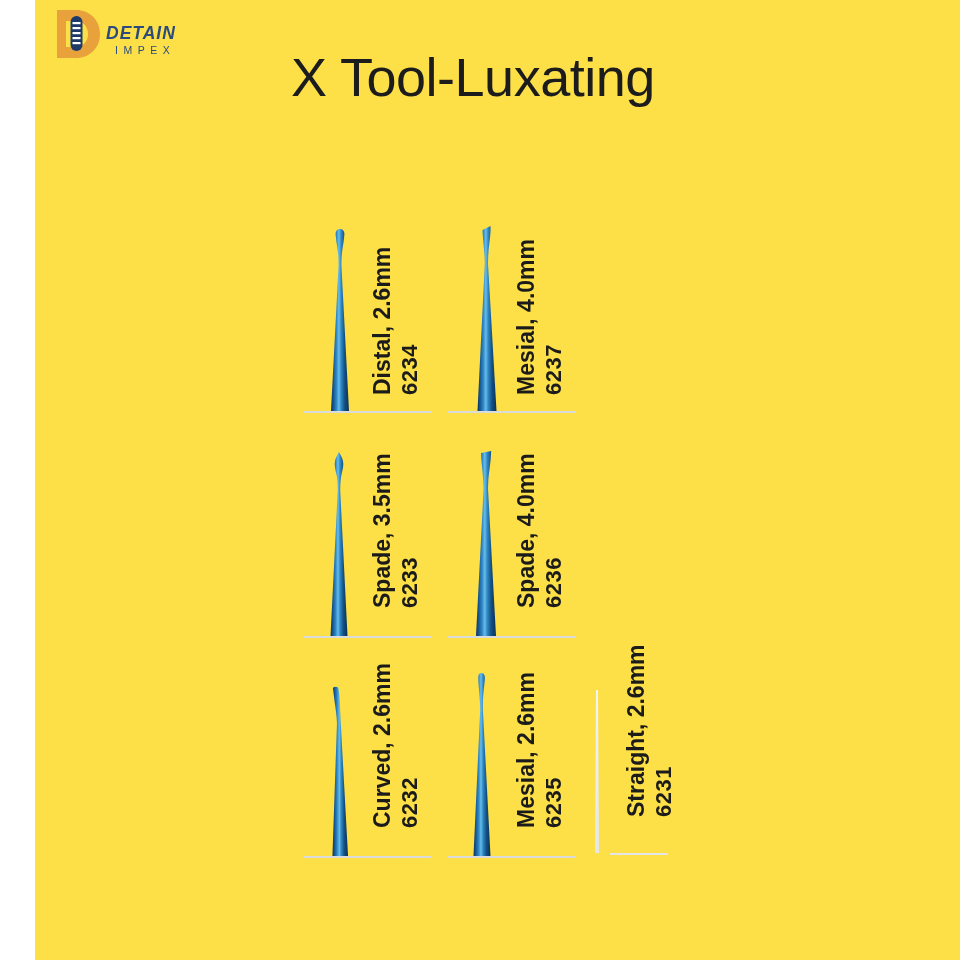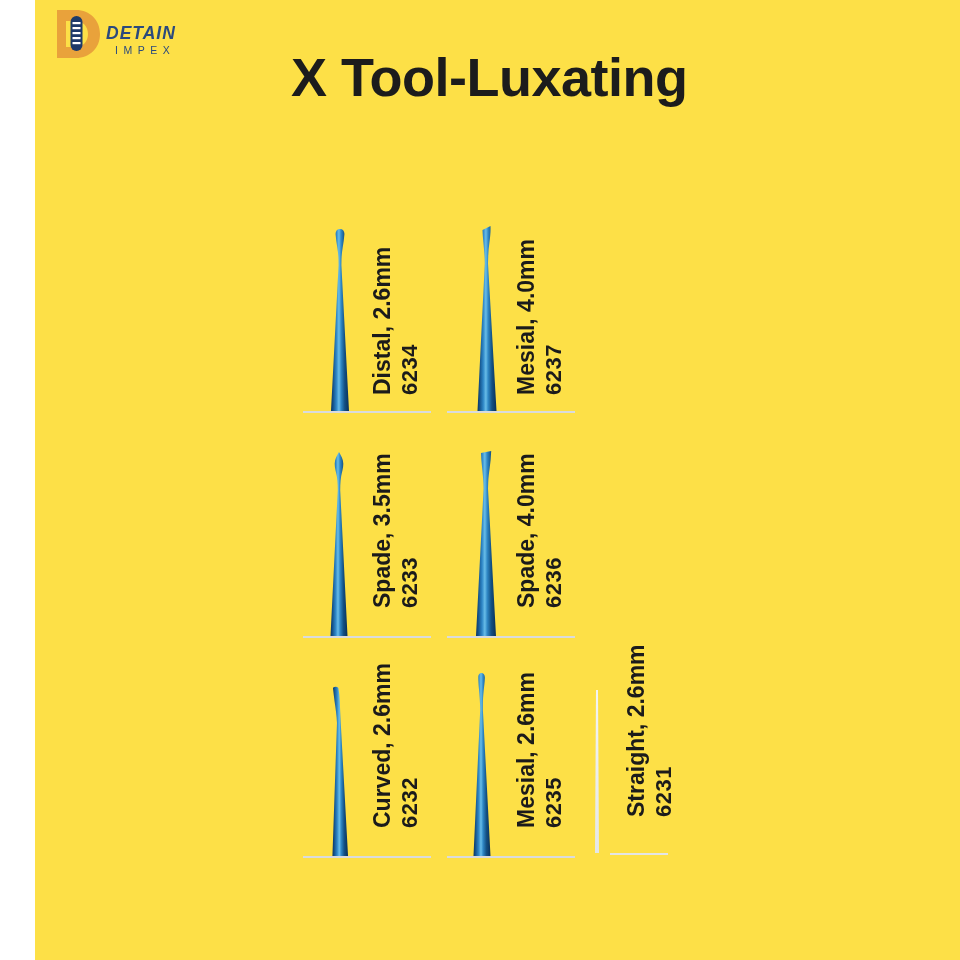--- a/index.html
+++ b/index.html
@@ -7,21 +7,21 @@
     position:relative; width:960px; height:960px; background:#fde047;
     font-family:"Liberation Sans", sans-serif; overflow:hidden;margin-left:35px;
   }
 
   
   .logo { position:absolute; left:14px; top:8px; }
 
   
   .title {
     position:absolute; left:256px; top:48px;
-    font-size:54px; line-height:58px; font-weight:700;
+    font-size:54px; line-height:58px; font-weight:400;
     letter-spacing:-0.5px; color:#1c1c1c;
   }
 
   
   .cell { position:absolute; }
   .c1 { left:268px; top:205px; width:128px; height:208px; }
   .c2 { left:412px; top:205px; width:128px; height:208px; }
   .c3 { left:268px; top:430px; width:128px; height:208px; }
   .c4 { left:412px; top:430px; width:128px; height:208px; }
   .c5 { left:268px; top:650px; width:128px; height:208px; }

